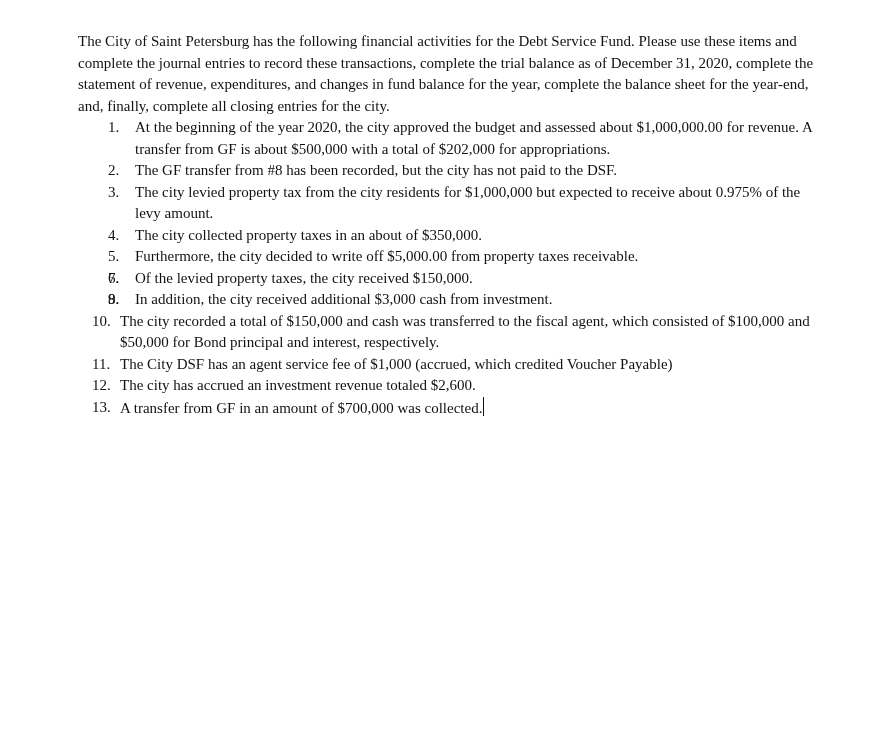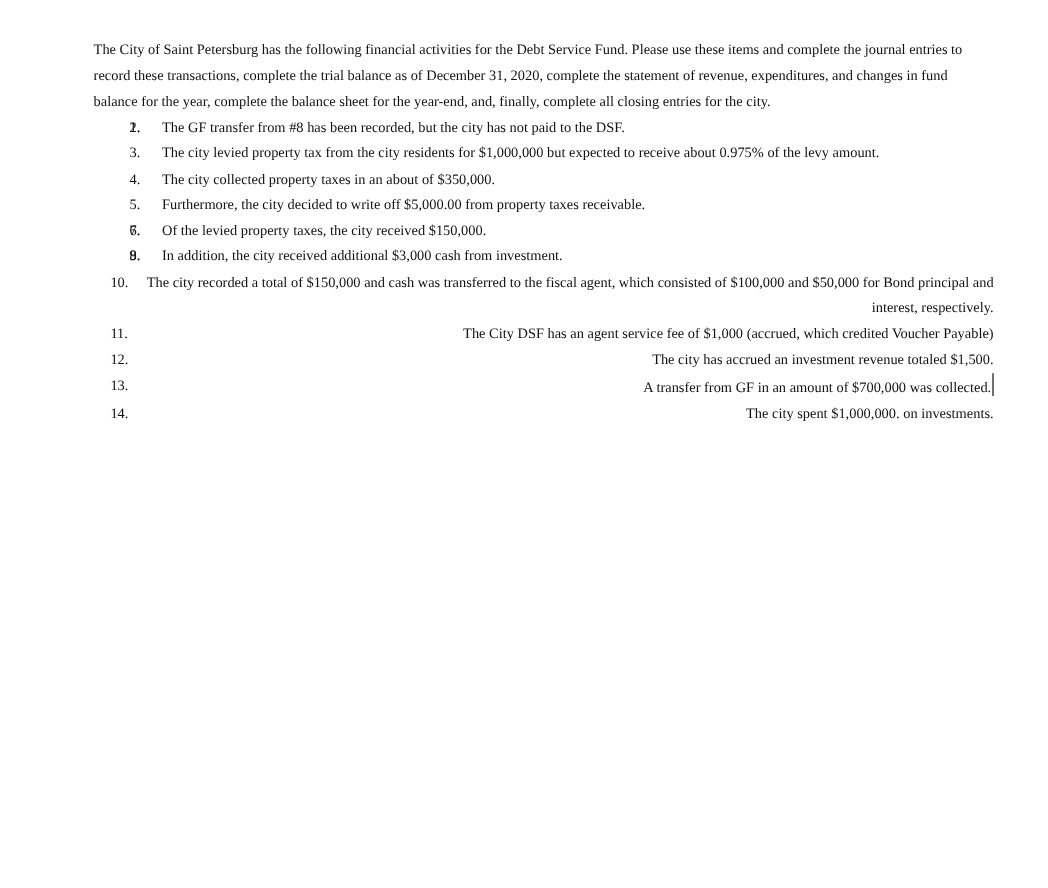--- a/index.html
+++ b/index.html
@@ -13,21 +13,21 @@
       overflow: hidden;
       position: relative;
       font-family: "Liberation Serif", serif;
       color: #111111;
     }
     .doc {
       position: absolute;
       left: 78px;
       top: 31px;
       width: 750px;
-      font-size: 12px;
+      font-size: 15px;
       line-height: 21.5px;
     }
     .intro {
       margin: 0;
     }
     .items {
       list-style: none;
       margin: 0;
       padding: 0;
     }
@@ -35,21 +35,20 @@
       position: relative;
       padding-left: 57px;
     }
     .item .num {
       position: absolute;
       left: 30px;
       top: 0;
     }
     .item.two-digit {
       padding-left: 42px;
-      text-align: right;
     }
     .item.two-digit .num {
       left: 14px;
     }
     .caret {
       display: inline-block;
       width: 1px;
       height: 19px;
       background: #111;
       vertical-align: -3px;
@@ -57,20 +56,21 @@
     }
   </style>
 </head>
 <body>
 
 <div class="doc">
   <p class="intro">The City of Saint Petersburg has the following financial activities for the Debt Service Fund. Please use these items and complete the journal entries to record these transactions, complete the trial balance as of December 31, 2020, complete the statement of revenue, expenditures, and changes in fund balance for the year, complete the balance sheet for the year-end, and, finally, complete all closing entries for the city.</p>
   <ol class="items">
     <li class="item">
       <span class="num">1.</span>
+      <span>At the beginning of the year 2020, the city approved the budget and assessed about $1,000,000.00 for revenue. A transfer from GF is about $500,000 with a total of $202,000 for appropriations.</span>
     </li>
     <li class="item">
       <span class="num">2.</span>
       <span>The GF transfer from #8 has been recorded, but the city has not paid to the DSF.</span>
     </li>
     <li class="item">
       <span class="num">3.</span>
       <span>The city levied property tax from the city residents for $1,000,000 but expected to receive about 0.975% of the levy amount.</span>
     </li>
     <li class="item">
@@ -98,24 +98,20 @@
     <li class="item two-digit">
       <span class="num">10.</span>
       <span>The city recorded a total of $150,000 and cash was transferred to the fiscal agent, which consisted of $100,000 and $50,000 for Bond principal and interest, respectively.</span>
     </li>
     <li class="item two-digit">
       <span class="num">11.</span>
       <span>The City DSF has an agent service fee of $1,000 (accrued, which credited Voucher Payable)</span>
     </li>
     <li class="item two-digit">
       <span class="num">12.</span>
-      <span>The city has accrued an investment revenue totaled $1,500.</span>
+      <span>The city has accrued an investment revenue totaled $2,600.</span>
     </li>
     <li class="item two-digit">
       <span class="num">13.</span>
       <span>A transfer from GF in an amount of $700,000 was collected.</span><span class="caret"></span>
     </li>
-    <li class="item two-digit">
-      <span class="num">14.</span>
-      <span>The city spent $1,000,000. on investments.</span>
-    </li>
   </ol>
 </div>
 
 </body></html>

